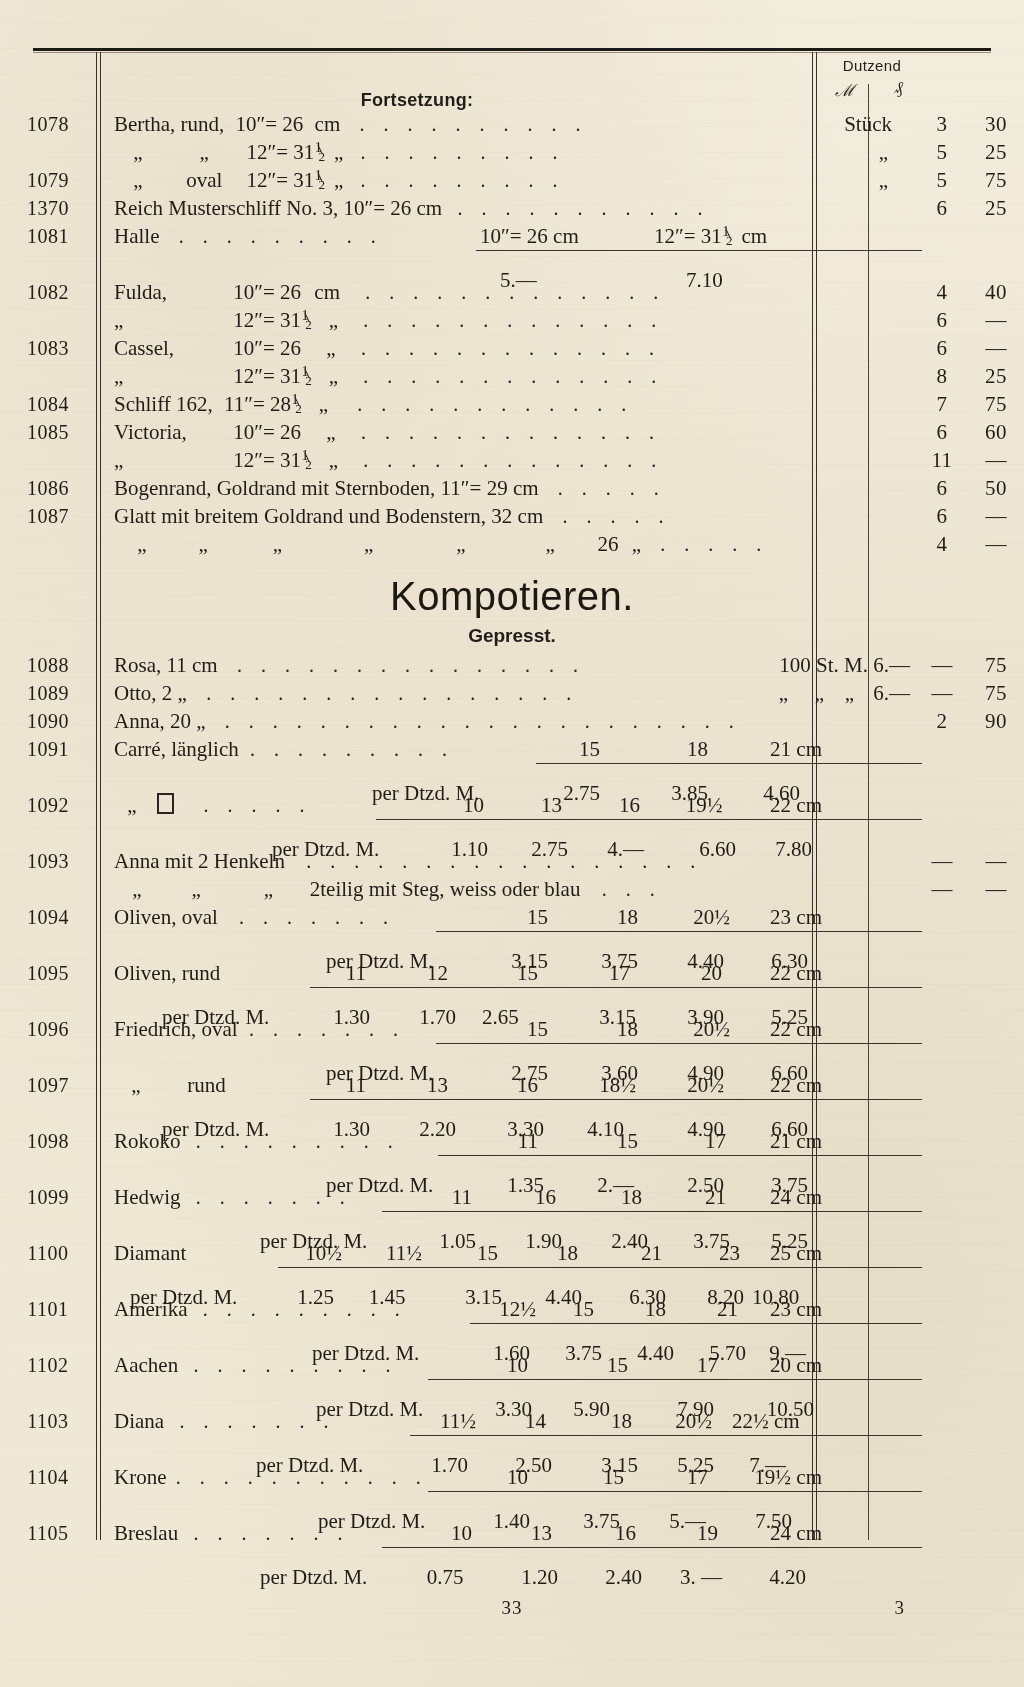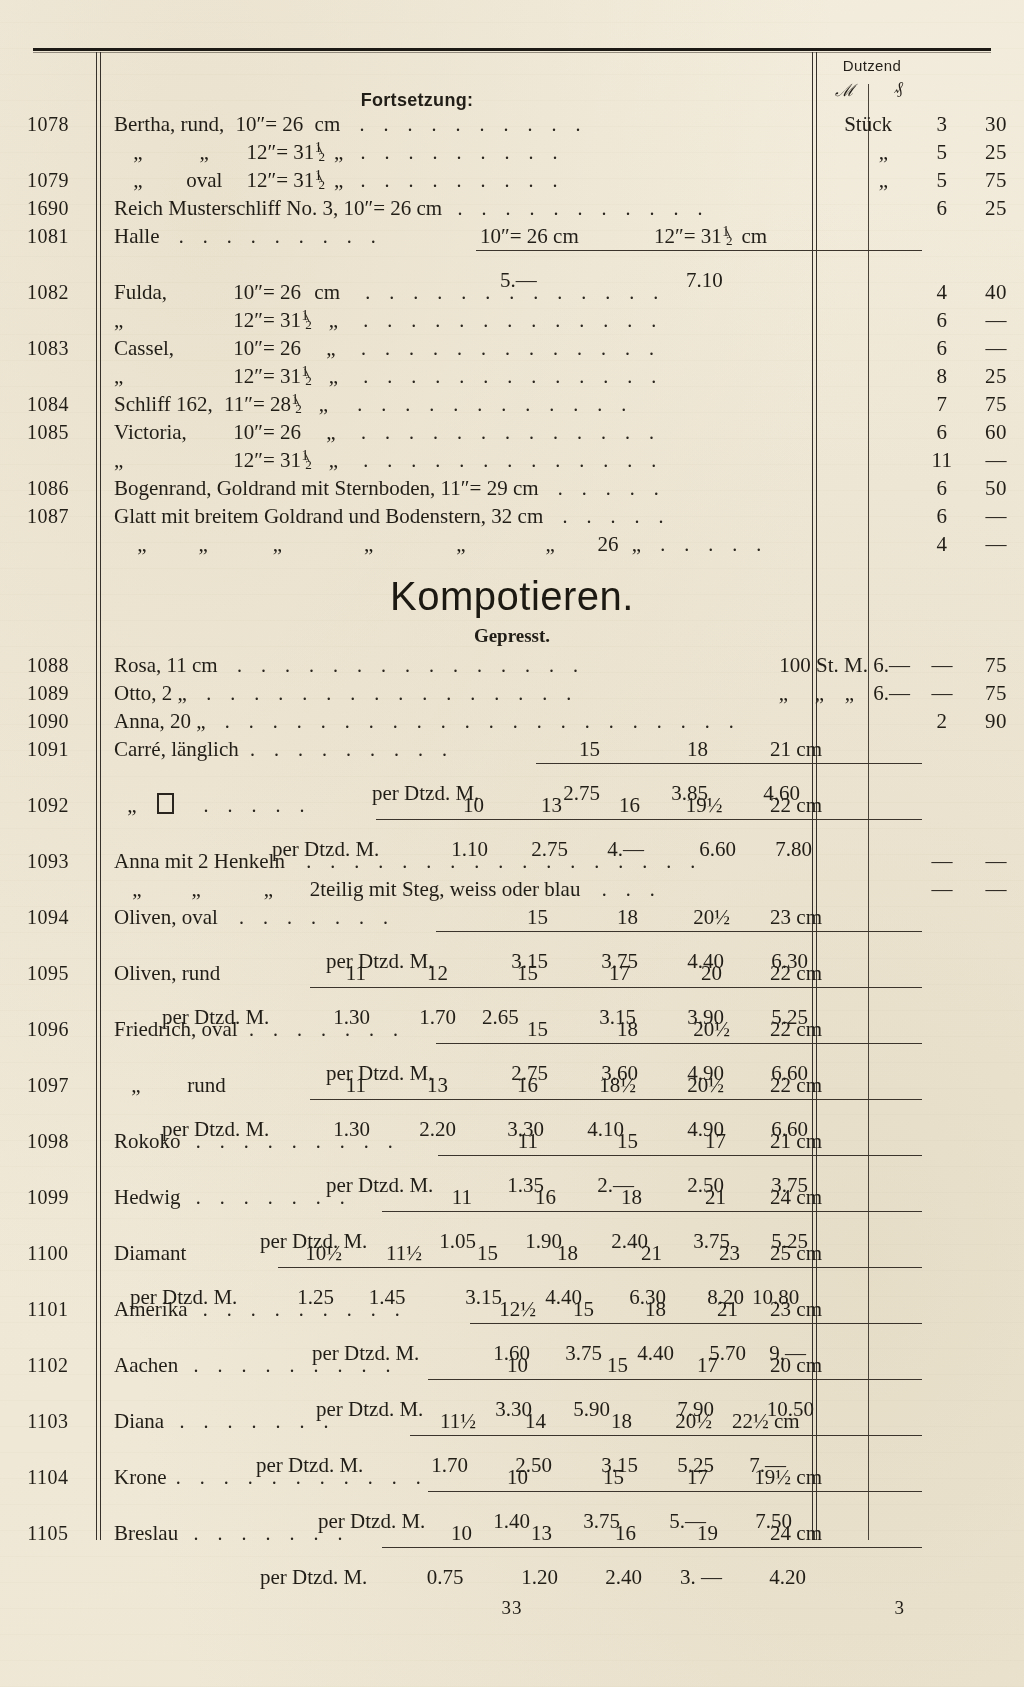--- a/index.html
+++ b/index.html
@@ -109,21 +109,21 @@
     text-align: center;
     font-family: "Liberation Sans", "DejaVu Sans", sans-serif;
     font-weight: normal;
     font-size: 40px;
     letter-spacing: .5px;
     color: #1c1913;
     margin: 14px 0 2px 0;
   }
   .subtitle {
     text-align: center;
-    font-family: Liberation Serif, serif;
+    font-family: Liberation Sans, sans-serif;
     font-weight: bold;
     font-size: 19px;
     margin: 6px 0 6px 0;
   }
 
   
   .body {
     position: absolute;
     left: 0;
     top: 112px;
@@ -297,21 +297,21 @@
         <span class="nowrap"><span>12″= 31</span><span class="frac"><span class="n">1</span><span class="b"></span><span class="s">2</span></span></span>
         <span>„</span>
         <span class="dots" style="margin-left:12px">. . . . . . . . .</span>
         <span style="position:absolute;right:28px">„</span>
       </div>
       <div class="pricecell mark">5</div>
       <div class="pricecell pf">75</div>
     </div>
 
     <div class="row">
-      <div class="artno">1690</div>
+      <div class="artno">1370</div>
       <div class="desc">
         <span>Reich Musterschliff No. 3, 10″= 26 cm</span>
         <span class="dots" style="margin-left:10px">. . . . . . . . . . .</span>
       </div>
       <div class="pricecell mark">6</div>
       <div class="pricecell pf">25</div>
     </div>
 
     <div class="row" style="min-height:26px">
       <div class="artno">1081</div>

